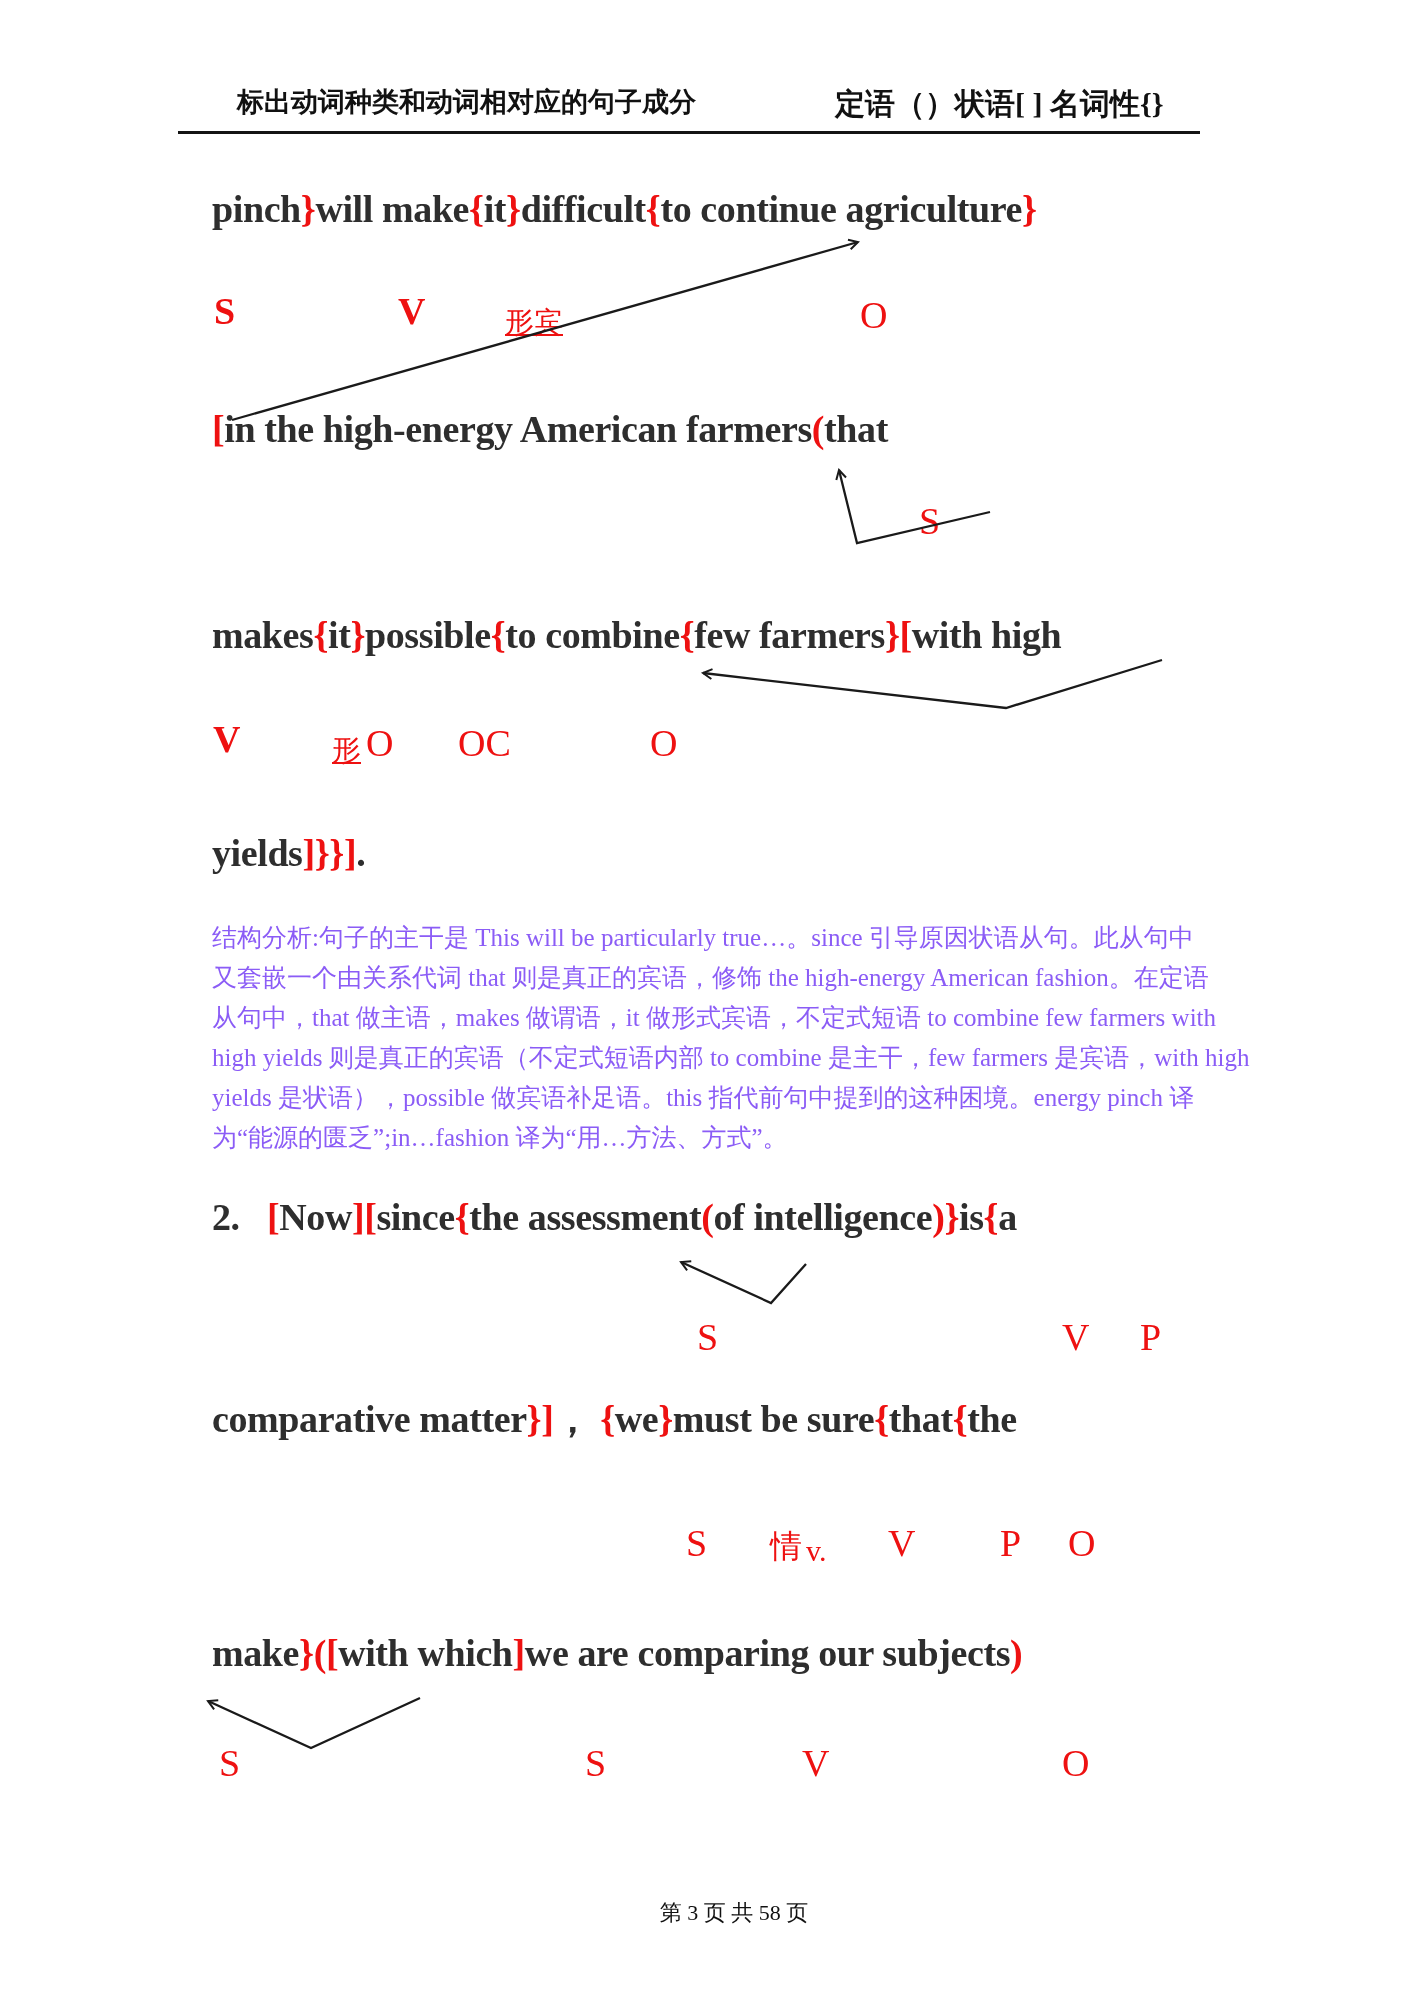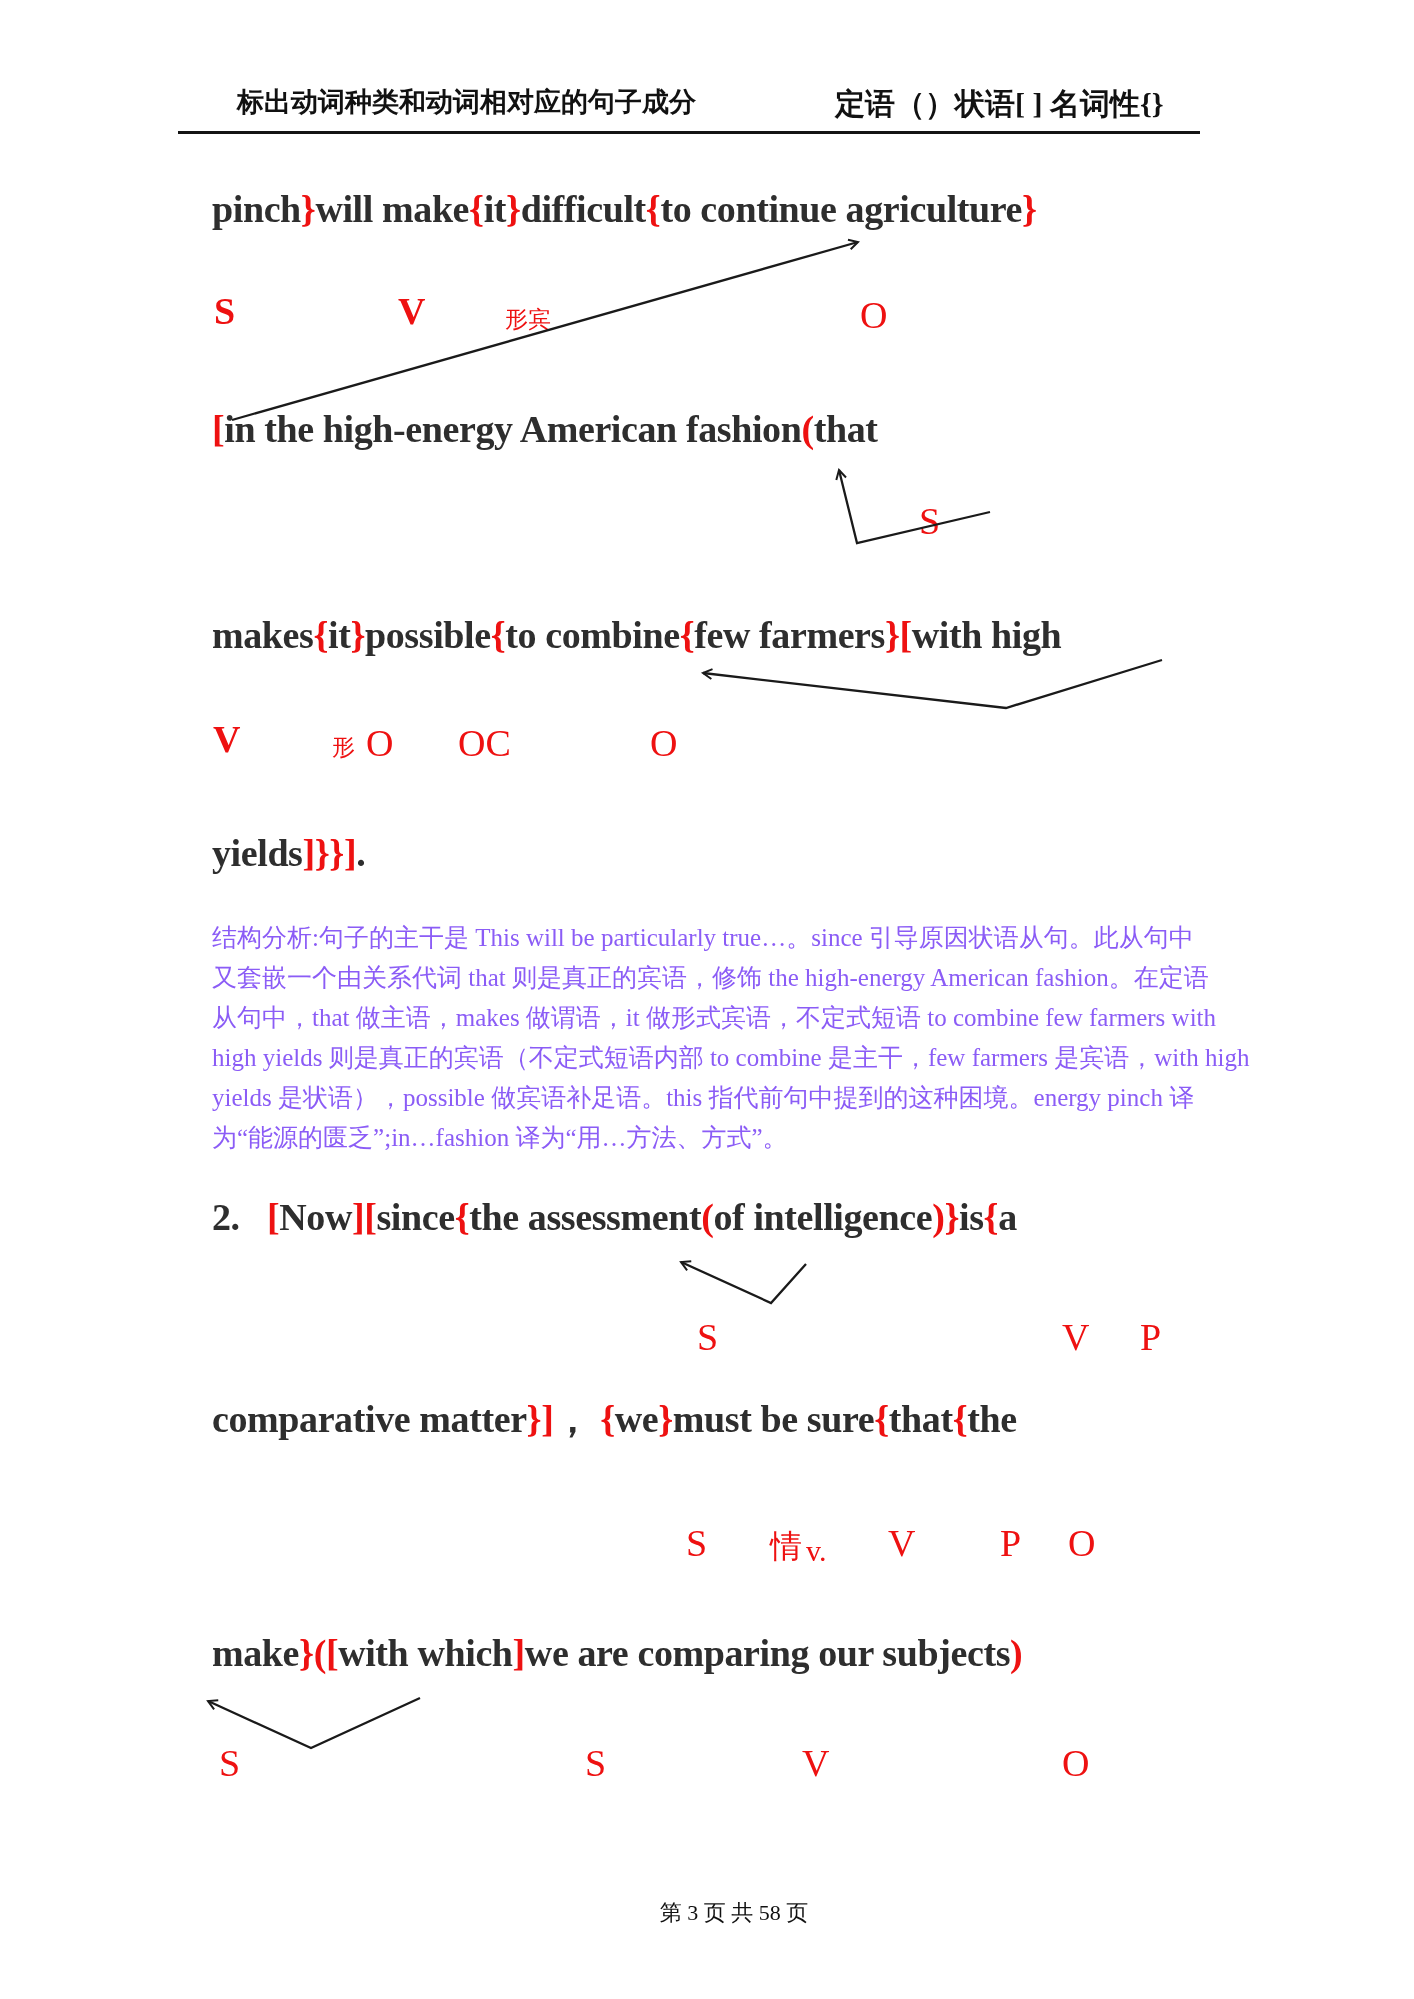--- a/index.html
+++ b/index.html
@@ -24,21 +24,21 @@
   .sent{
     position:absolute;left:212px;
     font-size:38px;font-weight:bold;line-height:1;
     letter-spacing:-0.4px;white-space:pre;color:var(--ink);
   }
   .seg-ink{color:var(--ink);}
   .seg-red{color:var(--red);}
   
   .mark{position:absolute;color:var(--red);font-size:38px;line-height:1;white-space:pre;}
   .mark.b{font-weight:bold;}
-  .mark.cn{font-size:23px;}
+  .mark.cn{font-size:29px;text-decoration:underline;}
   .mark.cn2{font-size:32px;}
   .mark.sm{font-size:30px;}
   
   .para-line{
     position:absolute;left:212px;width:1010px;
     font-size:25px;line-height:1;color:#8b5cf6;white-space:pre;
   }
   
   .footer{position:absolute;left:16px;top:1872px;width:1414px;text-align:center;font-size:22px;color:#111;white-space:pre;}
   
@@ -47,21 +47,21 @@
 </head>
 <body>
 
 <div class="page">
 
   <span class="hdr-left">标出动词种类和动词相对应的句子成分</span>
   <span class="hdr-right">定语（）状语[ ] 名词性{}</span>
   <div class="hdr-rule"></div>
 
   <div class="sent" style="top:190px"><span class="seg-ink">pinch</span><span class="seg-red">}</span><span class="seg-ink">will make</span><span class="seg-red">{</span><span class="seg-ink">it</span><span class="seg-red">}</span><span class="seg-ink">difficult</span><span class="seg-red">{</span><span class="seg-ink">to continue agriculture</span><span class="seg-red">}</span></div>
-  <div class="sent" style="top:410px"><span class="seg-red">[</span><span class="seg-ink">in the high-energy American fashion</span><span class="seg-red">(</span><span class="seg-ink">that</span></div>
+  <div class="sent" style="top:410px"><span class="seg-red">[</span><span class="seg-ink">in the high-energy American farmers</span><span class="seg-red">(</span><span class="seg-ink">that</span></div>
   <div class="sent" style="top:616px"><span class="seg-ink">makes</span><span class="seg-red">{</span><span class="seg-ink">it</span><span class="seg-red">}</span><span class="seg-ink">possible</span><span class="seg-red">{</span><span class="seg-ink">to combine</span><span class="seg-red">{</span><span class="seg-ink">few farmers</span><span class="seg-red">}[</span><span class="seg-ink">with high</span></div>
   <div class="sent" style="top:834px"><span class="seg-ink">yields</span><span class="seg-red">]}}]</span><span class="seg-ink">.</span></div>
   <div class="sent" style="top:1198px"><span class="seg-ink">2.&nbsp;&nbsp;&nbsp;</span><span class="seg-red">[</span><span class="seg-ink">Now</span><span class="seg-red">][</span><span class="seg-ink">since</span><span class="seg-red">{</span><span class="seg-ink">the assessment</span><span class="seg-red">(</span><span class="seg-ink">of intelligence</span><span class="seg-red">)}</span><span class="seg-ink">is</span><span class="seg-red">{</span><span class="seg-ink">a</span></div>
   <div class="sent" style="top:1400px"><span class="seg-ink">comparative matter</span><span class="seg-red">}]</span><span class="seg-ink">，&nbsp;</span><span class="seg-red">{</span><span class="seg-ink">we</span><span class="seg-red">}</span><span class="seg-ink">must be sure</span><span class="seg-red">{</span><span class="seg-ink">that</span><span class="seg-red">{</span><span class="seg-ink">the</span></div>
   <div class="sent" style="top:1634px"><span class="seg-ink">make</span><span class="seg-red">}([</span><span class="seg-ink">with which</span><span class="seg-red">]</span><span class="seg-ink">we are comparing our subjects</span><span class="seg-red">)</span></div>
 
   <span class="mark b" style="left:214px;top:292px">S</span>
   <span class="mark b" style="left:398px;top:292px">V</span>
   <span class="mark cn" style="left:505px;top:308px">形宾</span>
   <span class="mark" style="left:860px;top:296px">O</span>

